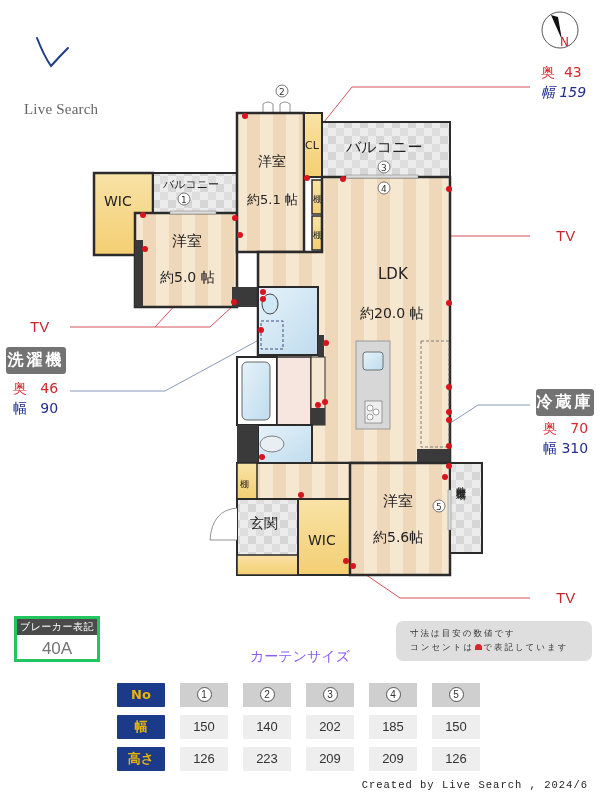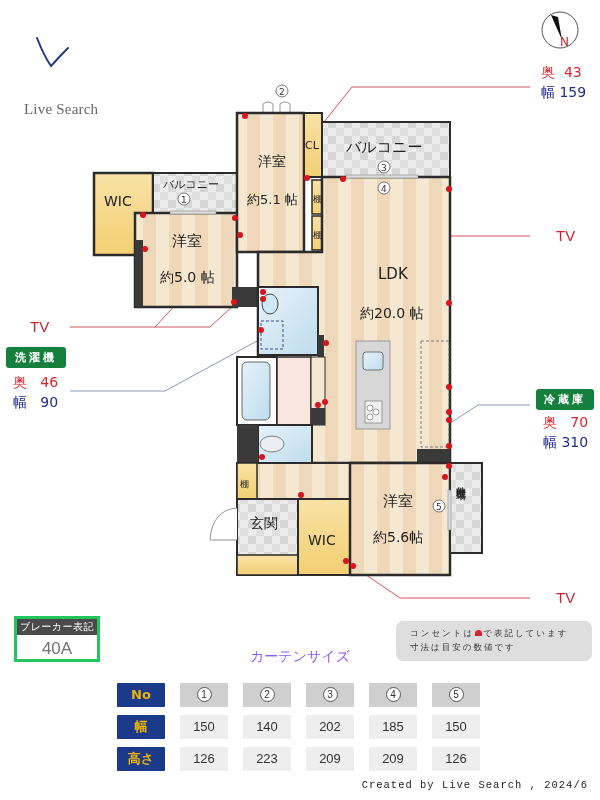--- a/index.html
+++ b/index.html
@@ -15,21 +15,21 @@
   
   .compass { left: 540px; top: 10px; width: 40px; height: 40px; }
 
   .dim-label { font-size: 14px; white-space: nowrap; }
   .dim-red { color: #d8262e; }
   .dim-blue { color: #1f2d8f; }
 
   .callout-tv { color: #c8262d; font-size: 15px; font-family: "Liberation Sans", sans-serif; }
 
   .badge-navy {
-    background: #15803d; color: #fff; font-size: 11px; font-weight: bold;
+    background: #737373; color: #fff; font-size: 16px; font-weight: bold;
     border-radius: 3px; text-align: center; letter-spacing: 3px; padding: 3px 0;
   }
 
   
   .plan { left: 0; top: 0; width: 600px; height: 600px; }
 
   
   .breaker { left: 14px; top: 616px; width: 86px; height: 46px; border: 3px solid #22c55e; }
   .breaker-head { background: #4a4a4a; color: #fff; font-size: 10px; text-align: center; height: 16px; line-height: 16px; letter-spacing: 0.5px; }
   .breaker-val { color: #737373; font-size: 17px; text-align: center; line-height: 28px; font-family: "Liberation Sans", sans-serif; }
@@ -67,21 +67,21 @@
 <div class="abs compass">
   <svg width="40" height="40" viewBox="0 0 40 40">
     <circle cx="20" cy="20" r="18" fill="#fff" stroke="#555" stroke-width="1"></circle>
     <polygon points="11,5 18,7 22,30" fill="#111"></polygon>
     <text x="20" y="36" font-size="12" fill="#c8262d">N</text>
   </svg>
 </div>
 
 <div class="abs dim-label" style="left:541px; top:64px;">
   <div><span class="dim-red">奥</span>&nbsp;&nbsp;<span class="dim-red">43</span></div>
-  <div style="margin-top:2px;"><span class="dim-blue">幅</span> <span class="dim-blue">159</span></div>
+  <div style="margin-top:2px;font-style:italic;"><span class="dim-blue">幅</span> <span class="dim-blue">159</span></div>
 </div>
 
 <svg class="abs plan" width="600" height="600" viewBox="0 0 600 600">
   <defs>
     <pattern id="stripes" width="26" height="10" patternUnits="userSpaceOnUse">
       <rect width="13" height="10" fill="#f6e7d1"></rect>
       <rect x="13" width="13" height="10" fill="#efd8ba"></rect>
     </pattern>
     <pattern id="tiles" width="16" height="16" patternUnits="userSpaceOnUse">
       <rect width="16" height="16" fill="#ececec"></rect>
@@ -256,22 +256,22 @@
   <div class="dim-label" style="margin-top:4px; padding-left:7px;"><span class="dim-red">奥</span>&nbsp;&nbsp;&nbsp;<span class="dim-red">70</span></div>
   <div class="dim-label" style="margin-top:2px; padding-left:7px;"><span class="dim-blue">幅</span> <span class="dim-blue">310</span></div>
 </div>
 
 <div class="abs breaker">
   <div class="breaker-head">ブレーカー表記</div>
   <div class="breaker-val">40A</div>
 </div>
 
 <div class="abs note">
+  <div>寸法は目安の数値です</div>
   <div><span>コンセントは</span><span class="dot-mark"></span><span>で表記しています</span></div>
-  <div>寸法は目安の数値です</div>
 </div>
 
 <div class="abs curtain-title"><span>カーテンサイズ</span></div>
 <div class="abs ct">
   <div class="ct-row">
     <div class="ct-head">No</div>
     <div class="ct-cell num"><span class="circ">1</span></div>
     <div class="ct-cell num"><span class="circ">2</span></div>
     <div class="ct-cell num"><span class="circ">3</span></div>
     <div class="ct-cell num"><span class="circ">4</span></div>

